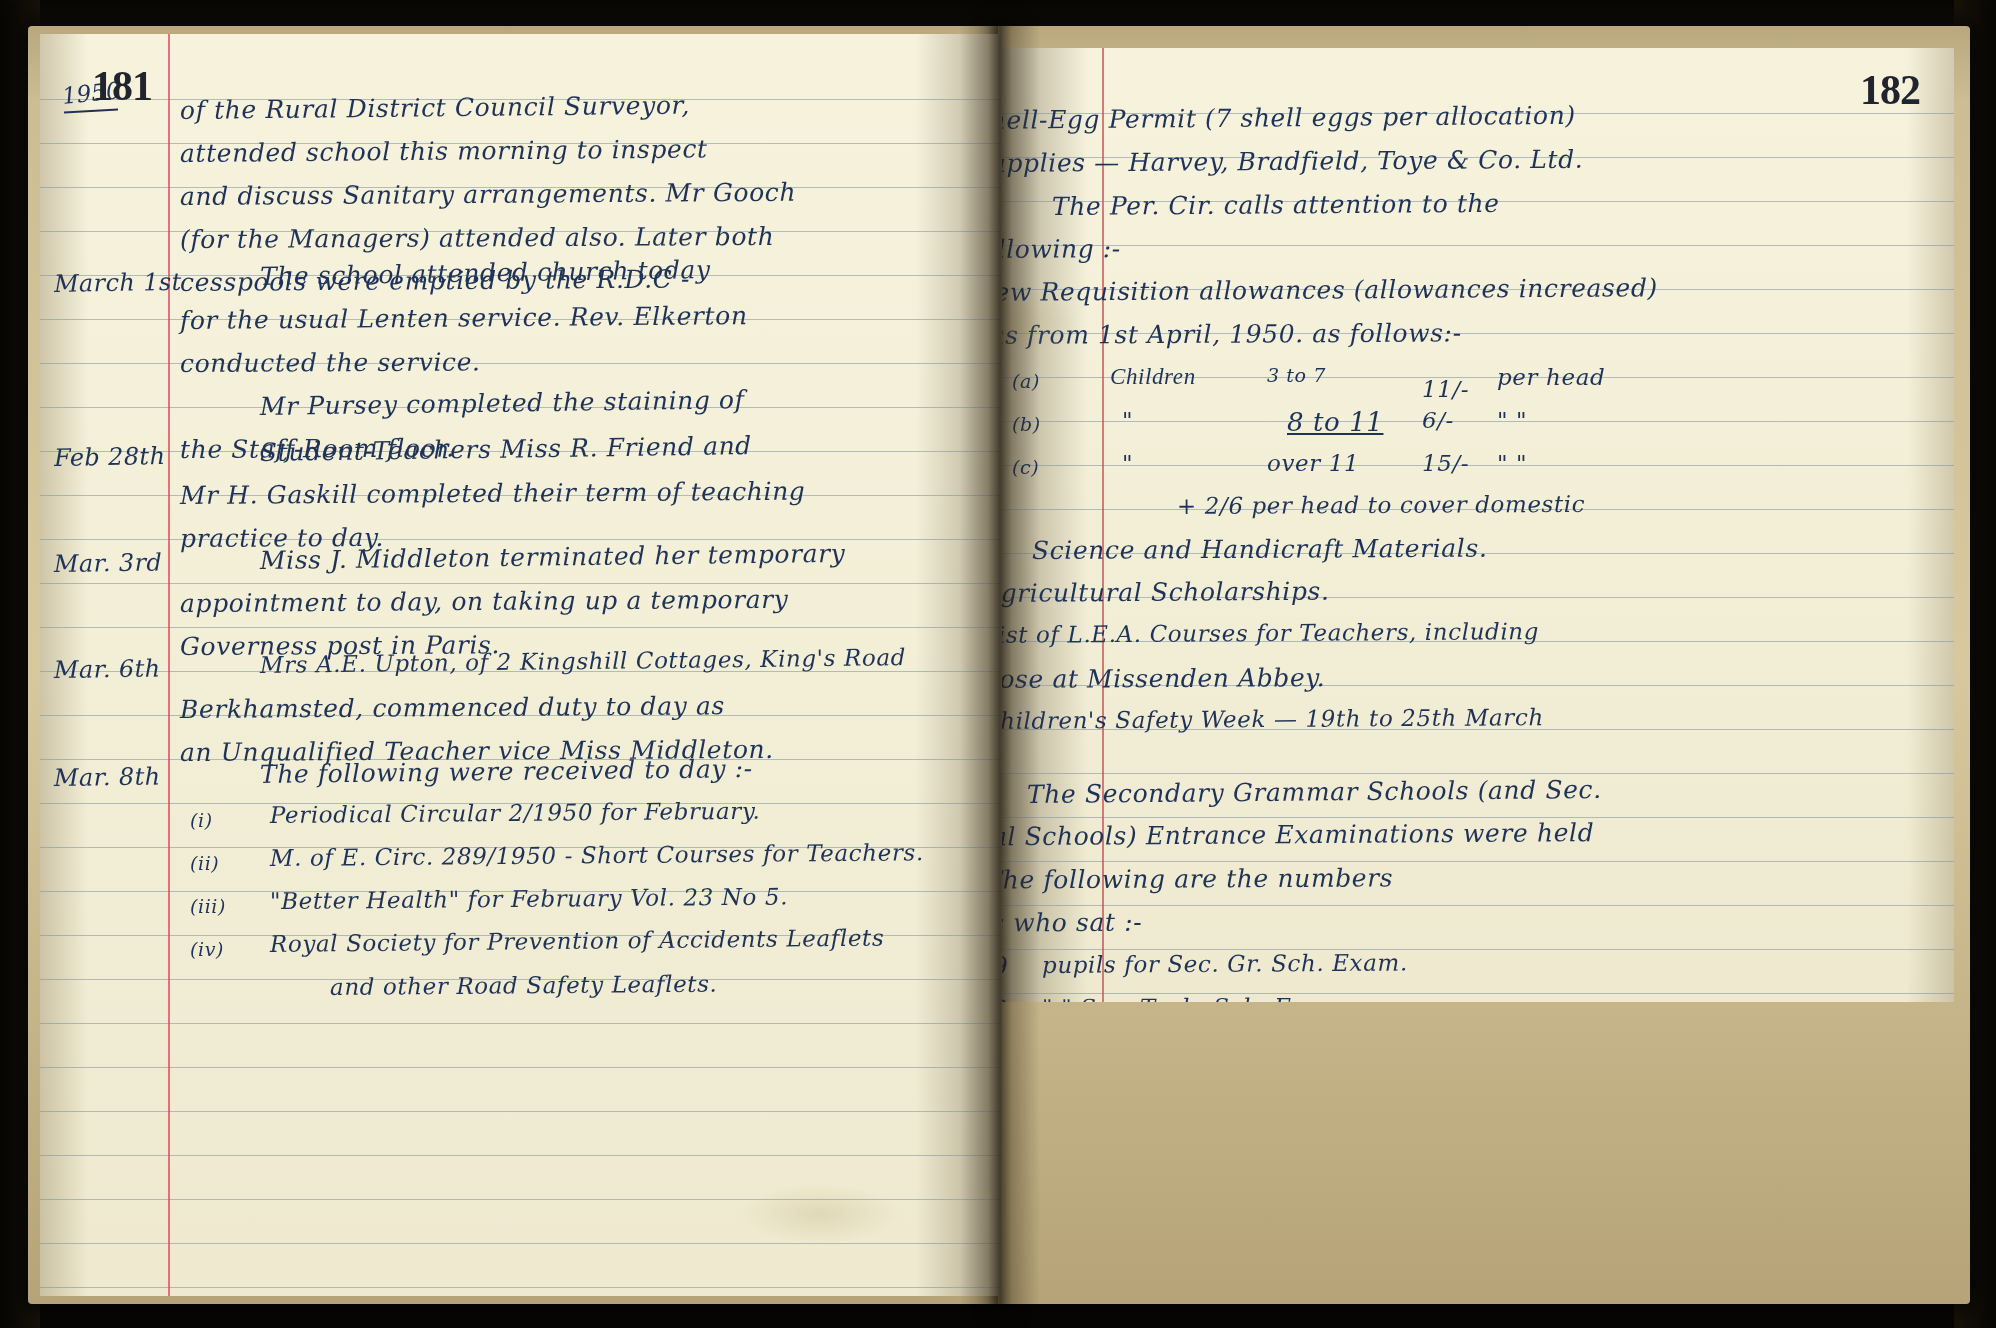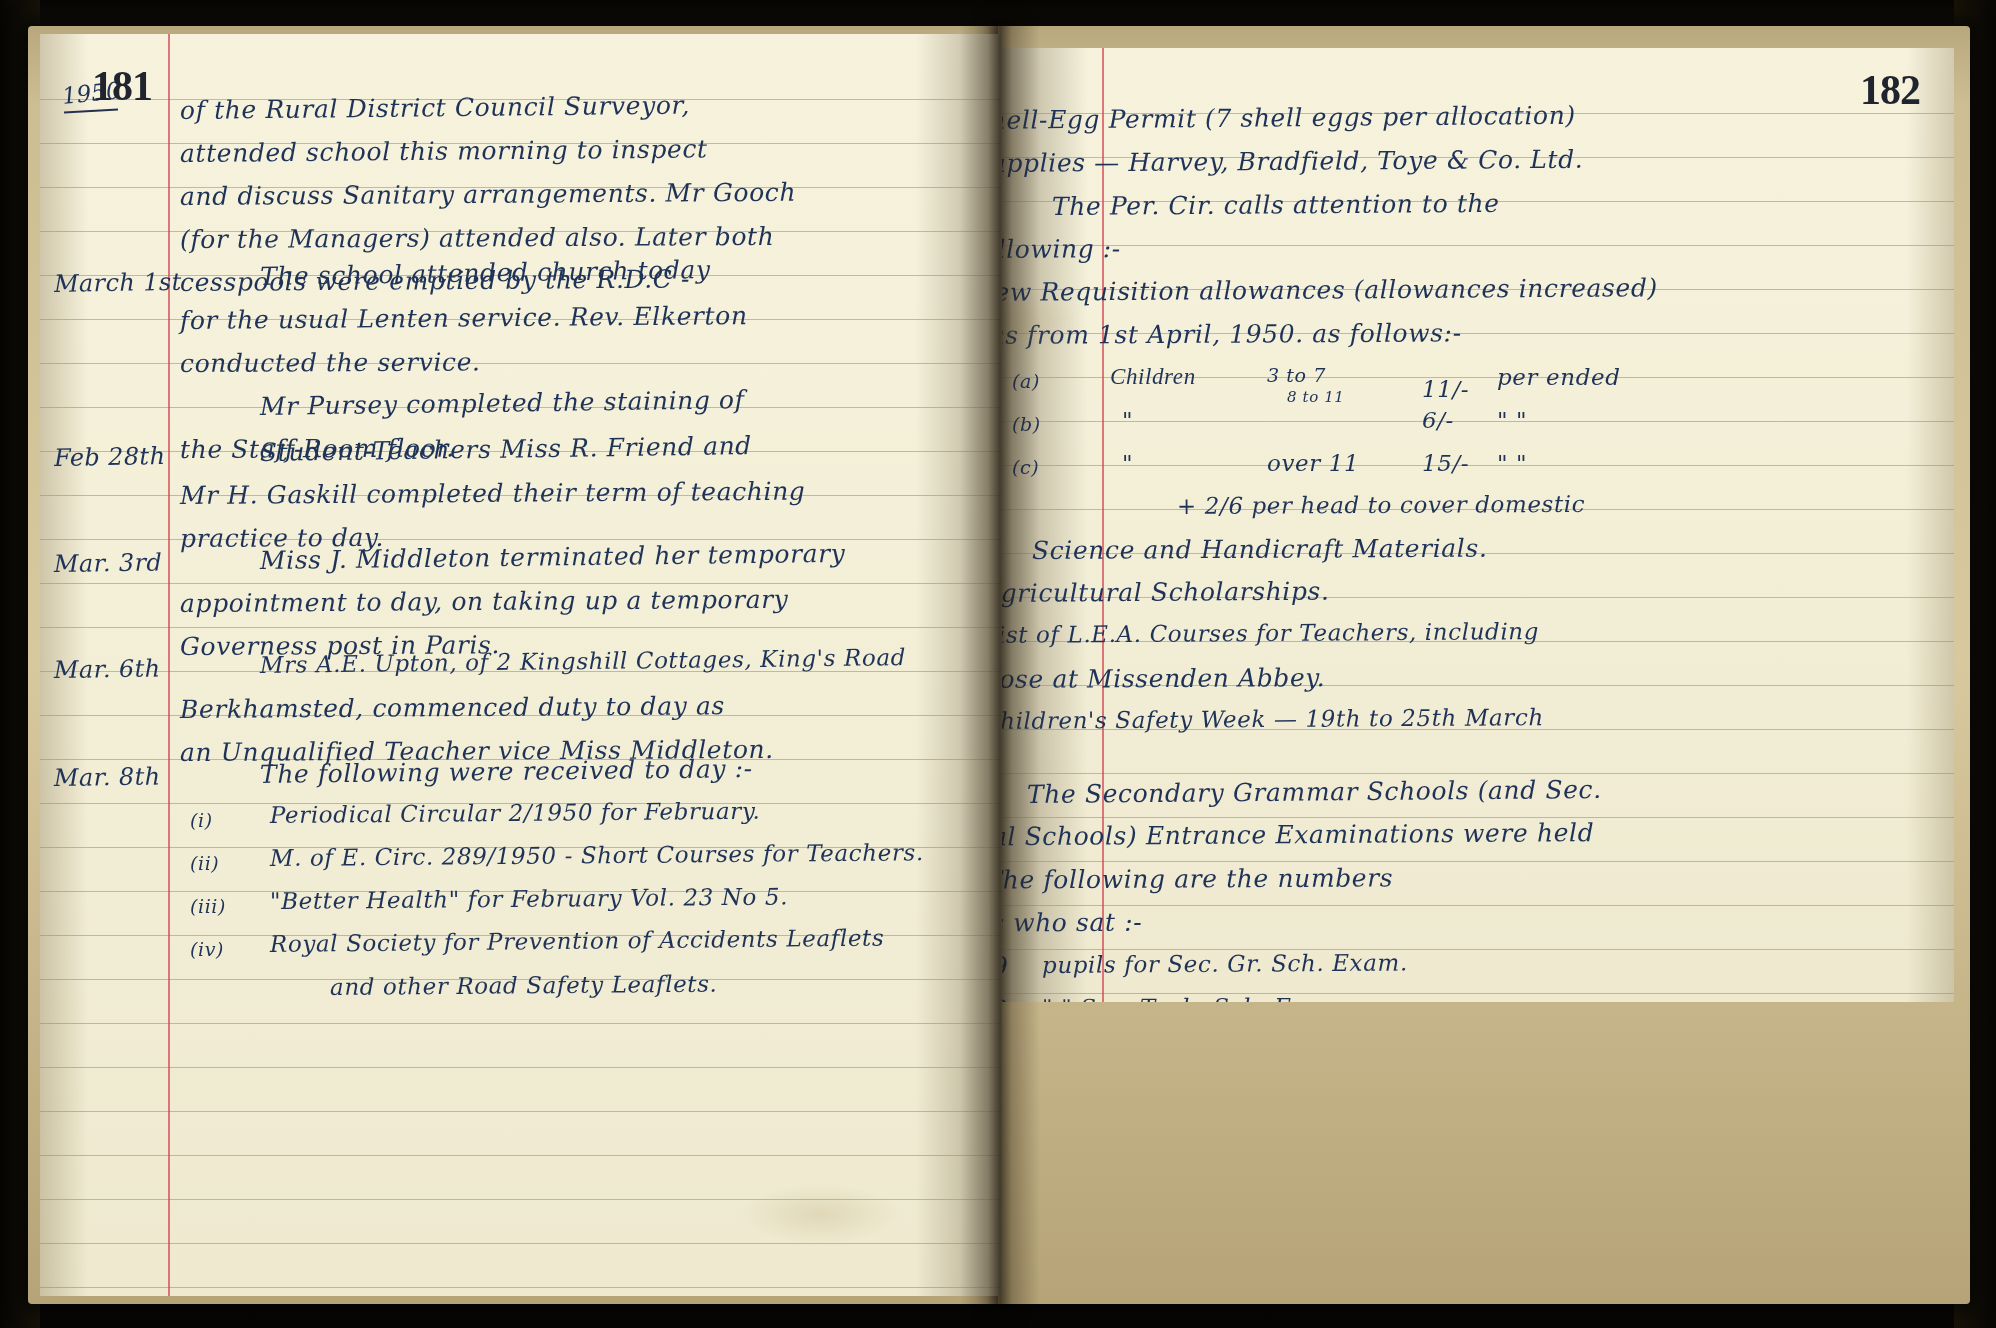--- a/index.html
+++ b/index.html
@@ -251,25 +251,25 @@
     <div class="hand entry-line" style="left:50px; top:144px; transform:rotate(-0.4deg);">The Per. Cir. calls attention to the</div>
     <div class="hand entry-line" style="left:-30px; top:187px; transform:rotate(-0.3deg);">following :-</div>
 
     <div class="hand entry-line" style="left:-30px; top:230px; transform:rotate(-0.4deg);">New Requisition allowances (allowances increased)</div>
     <div class="hand entry-line" style="left:-30px; top:273px; transform:rotate(-0.3deg);">- as from 1st April, 1950. as follows:-</div>
 
     <div class="hand entry-line small" style="left:10px; top:322px;">(a)</div>
     <div class="hand entry-line" style="left:108px; top:316px; font-size:23px;font-family:Liberation Serif, serif;">Children</div>
     <div class="hand entry-line" style="left:265px; top:316px; font-size:19px;">3 to 7</div>
     <div class="hand entry-line" style="left:420px; top:328px; font-size:23px;">11/-</div>
-    <div class="hand entry-line" style="left:495px; top:316px; font-size:23px;">per ended</div>
+    <div class="hand entry-line" style="left:495px; top:316px; font-size:23px;">per head</div>
 
     <div class="hand entry-line small" style="left:10px; top:365px;">(b)</div>
     <div class="hand entry-line" style="left:120px; top:359px; font-size:23px;">"</div>
-    <div class="hand entry-line" style="left:285px; top:340px; font-size:15px;">8 to 11</div>
+    <div class="hand entry-line" style="left:285px; top:359px; font-size:26px;text-decoration:underline;">8 to 11</div>
     <div class="hand entry-line" style="left:420px; top:359px; font-size:23px;">6/-</div>
     <div class="hand entry-line" style="left:495px; top:359px; font-size:23px;">"   "</div>
 
     <div class="hand entry-line small" style="left:10px; top:408px;">(c)</div>
     <div class="hand entry-line" style="left:120px; top:402px; font-size:23px;">"</div>
     <div class="hand entry-line" style="left:265px; top:402px; font-size:23px;">over 11</div>
     <div class="hand entry-line" style="left:420px; top:402px; font-size:23px;">15/-</div>
     <div class="hand entry-line" style="left:495px; top:402px; font-size:23px;">"   "</div>
 
     <div class="hand entry-line" style="left:175px; top:445px; font-size:23px; transform:rotate(-0.3deg);">+ 2/6 per head to cover domestic</div>

